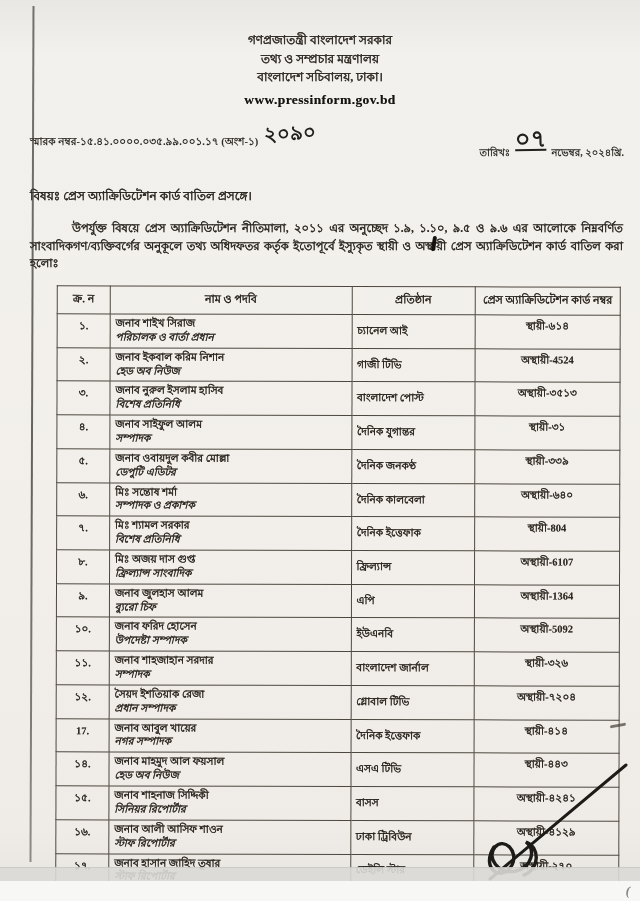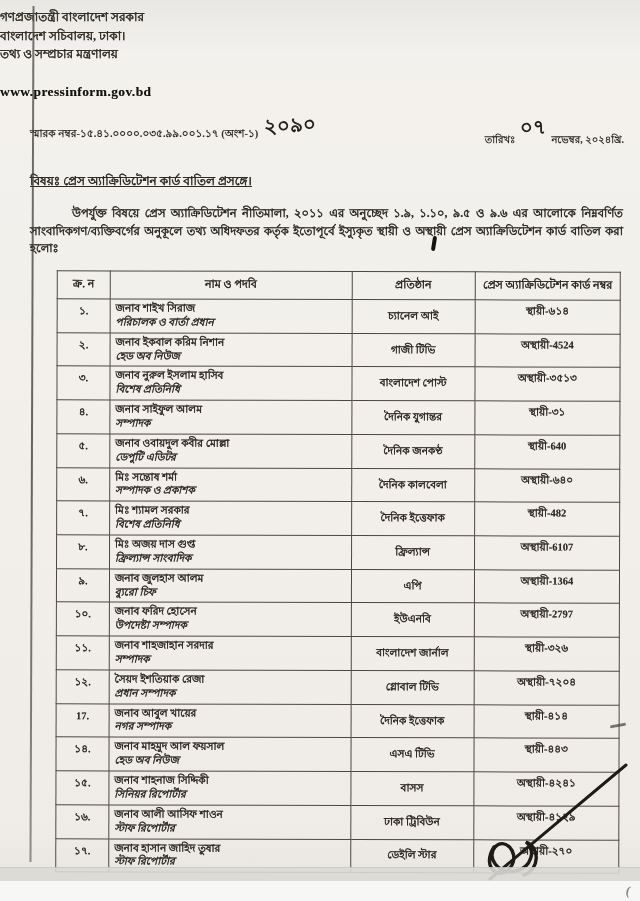--- a/index.html
+++ b/index.html
@@ -11,69 +11,69 @@
   }
   .doc{
     position:absolute;inset:0;
     background:linear-gradient(180deg,#e9e7e3 0%,#f3f1ed 6%,#f2efea 60%,#efece7 92%,#e6e4e0 100%);
   }
   .fold-line{
     position:absolute;left:31px;top:6px;height:856px;width:2px;
     background:linear-gradient(180deg,#4a4844,#35332f 55%,#6e6c68);
     opacity:.75;transform:rotate(.2deg);
   }
-  .letterhead{padding-top:8px;text-align:left;font-weight:bold;
+  .letterhead{padding-top:31px;text-align:center;font-weight:bold;
     font-size:12px;line-height:1.55;color:#35302a;
     text-shadow:0 0 .5px rgba(45,40,33,.55);}
-  .letterhead .site{font-size:13.5px;color:#15130f;letter-spacing:.4px;margin-top:18px;}
+  .letterhead .site{font-size:13.5px;color:#15130f;letter-spacing:.4px;margin-top:3px;}
   .memo-row{display:flex;justify-content:space-between;align-items:flex-start;
     margin:12px 16px 0 30px;font-size:10.5px;font-weight:bold;}
   .hand{display:inline-block;font-size:20px;font-weight:600;
     transform:rotate(-3deg);position:relative;top:-5px;margin-left:6px;color:#23201b;}
-  .hand.day{font-size:20px;margin:0 5px;top:-9px;transform:rotate(-1deg);}
+  .hand.day{font-size:24px;margin:0 5px;top:-9px;transform:rotate(-1deg);text-decoration:underline;}
   .memo-right{font-size:10px;white-space:nowrap;padding-top:6px;}
   .subject{margin:18px 0 0 30px;font-weight:bold;font-size:12px;
-    text-shadow:0 0 .5px rgba(45,40,33,.5);text-decoration:underline;}
+    text-shadow:0 0 .5px rgba(45,40,33,.5);}
   .body-text{margin:13px 17px 0 30px;text-indent:42px;text-align:justify;
     font-size:11.5px;font-weight:600;line-height:1.55;
     text-shadow:0 0 .4px rgba(45,40,33,.45);}
   .ink-mark{position:absolute;left:432px;top:236px;width:4px;height:15px;
     background:#15130f;border-radius:2px;transform:rotate(9deg);}
   table{border-collapse:collapse;margin:13px 0 0 56px;width:564px;
     background:transparent;transform:rotate(.15deg);}
   th,td{border:1px solid #4d483f;}
   th{font-size:11px;font-weight:bold;padding:4px 6px;color:#2b2620;
     text-shadow:0 0 .4px rgba(45,40,33,.5);}
   td{font-size:10.5px;padding:2px 5px 3px 5px;vertical-align:top;font-weight:bold;
     color:#2e2922;text-shadow:0 0 .4px rgba(45,40,33,.45);line-height:1.32;}
   td.c-sl{width:44px;text-align:center;padding-top:5px;}
   td.c-name{width:246px;}
-  td.c-org{width:118px;text-align:center;vertical-align:middle;}
+  td.c-org{width:118px;vertical-align:middle;}
   td.c-card{width:140px;text-align:center;padding-top:4px;margin-left:44px;}
   .dg{font-weight:600;font-style:italic;}
   .signature{position:absolute;right:6px;bottom:14px;width:176px;height:136px;}
   .pen-tick{position:absolute;right:14px;top:724px;width:16px;height:3px;
     background:#4c483f;transform:rotate(-10deg);opacity:.75;border-radius:2px;}
   .strip1{position:absolute;left:0;right:0;bottom:20px;height:13px;
     background:#dbdad6;border-top:1px solid #c9c8c4;opacity:.9;}
   .strip2{position:absolute;left:0;right:0;bottom:0;height:20px;background:#f7f7f6;}
   .corner-mark{position:absolute;right:10px;bottom:2px;font-size:13px;color:#8a8882;
     font-weight:bold;transform:rotate(12deg);}
 </style>
 </head>
 <body>
 
 <div class="doc">
 
   <div class="fold-line"></div>
 
   <header class="letterhead">
     <div>গণপ্রজাতন্ত্রী বাংলাদেশ সরকার</div>
+    <div>তথ্য ও সম্প্রচার মন্ত্রণালয়</div>
     <div>বাংলাদেশ সচিবালয়, ঢাকা।</div>
-    <div>তথ্য ও সম্প্রচার মন্ত্রণালয়</div>
     <div class="site">www.pressinform.gov.bd</div>
   </header>
 
   <div class="memo-row">
     <div class="memo-left">
       <span>স্মারক নম্বর-১৫.৪১.০০০০.০৩৫.৯৯.০০১.১৭ (অংশ-১)</span><span class="hand">২০৯০</span>
     </div>
     <div class="memo-right">
       <span>তারিখঃ</span><span class="hand day">০৭</span><span>নভেম্বর, ২০২৪খ্রি.</span>
     </div>
@@ -135,41 +135,41 @@
     <td class="c-card">স্থায়ী-৩১</td>
   </tr>
 
   <tr>
     <td class="c-sl">৫.</td>
     <td class="c-name">
       <div class="nm">জনাব ওবায়দুল কবীর মোল্লা</div>
       <div class="dg">ডেপুটি এডিটর</div>
     </td>
     <td class="c-org">দৈনিক জনকণ্ঠ</td>
-    <td class="c-card">স্থায়ী-640</td>
+    <td class="c-card">স্থায়ী-৩৩৯</td>
   </tr>
 
   <tr>
     <td class="c-sl">৬.</td>
     <td class="c-name">
       <div class="nm">মিঃ সন্তোষ শর্মা</div>
       <div class="dg">সম্পাদক ও প্রকাশক</div>
     </td>
     <td class="c-org">দৈনিক কালবেলা</td>
     <td class="c-card">অস্থায়ী-৬৪০</td>
   </tr>
 
   <tr>
     <td class="c-sl">৭.</td>
     <td class="c-name">
       <div class="nm">মিঃ শ্যামল সরকার</div>
       <div class="dg">বিশেষ প্রতিনিধি</div>
     </td>
     <td class="c-org">দৈনিক ইত্তেফাক</td>
-    <td class="c-card">স্থায়ী-482</td>
+    <td class="c-card">স্থায়ী-804</td>
   </tr>
 
   <tr>
     <td class="c-sl">৮.</td>
     <td class="c-name">
       <div class="nm">মিঃ অজয় দাস গুপ্ত</div>
       <div class="dg">ফ্রিল্যান্স সাংবাদিক</div>
     </td>
     <td class="c-org">ফ্রিল্যান্স</td>
     <td class="c-card">অস্থায়ী-6107</td>
@@ -185,21 +185,21 @@
     <td class="c-card">অস্থায়ী-1364</td>
   </tr>
 
   <tr>
     <td class="c-sl">১০.</td>
     <td class="c-name">
       <div class="nm">জনাব ফরিদ হোসেন</div>
       <div class="dg">উপদেষ্টা সম্পাদক</div>
     </td>
     <td class="c-org">ইউএনবি</td>
-    <td class="c-card">অস্থায়ী-2797</td>
+    <td class="c-card">অস্থায়ী-5092</td>
   </tr>
 
   <tr>
     <td class="c-sl">১১.</td>
     <td class="c-name">
       <div class="nm">জনাব শাহজাহান সরদার</div>
       <div class="dg">সম্পাদক</div>
     </td>
     <td class="c-org">বাংলাদেশ জার্নাল</td>
     <td class="c-card">স্থায়ী-৩২৬</td>

